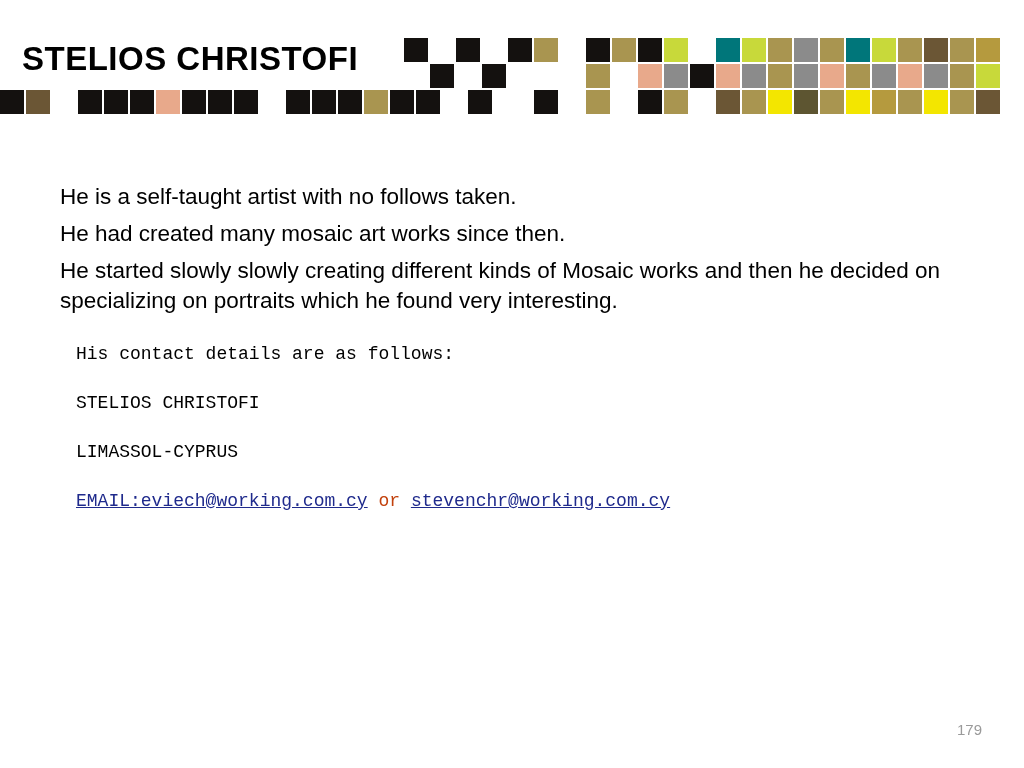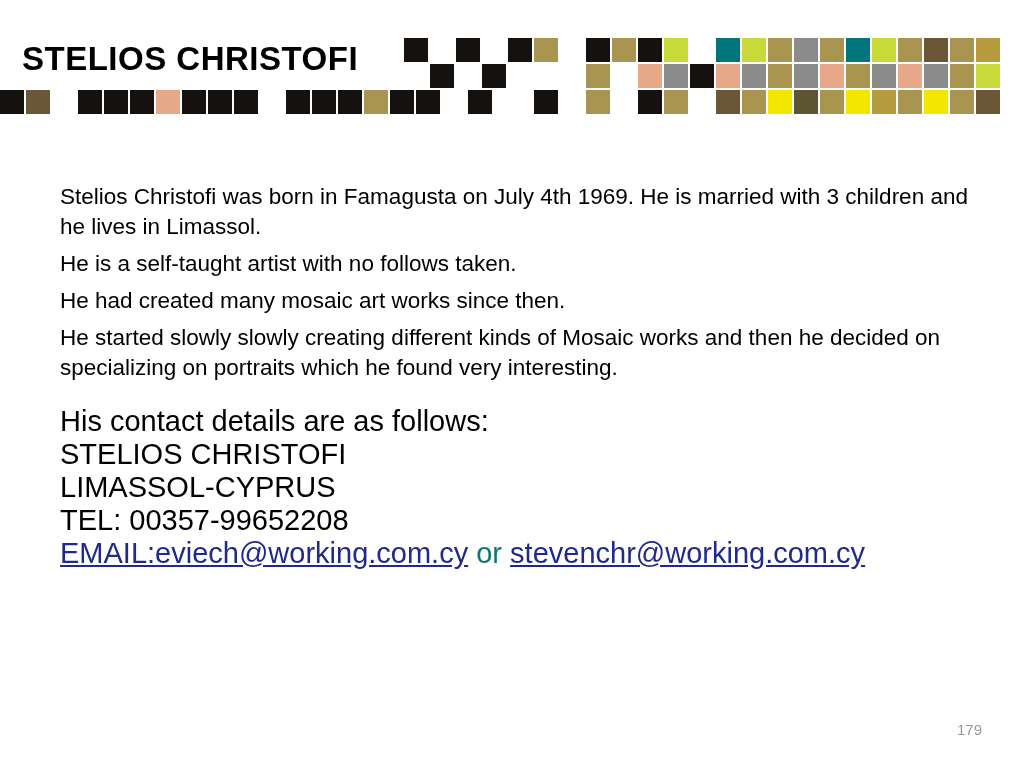--- a/index.html
+++ b/index.html
@@ -73,32 +73,32 @@
     font-size: 22.5px;
     line-height: 30px;
     color: #000000;
     margin: 0 0 7px 0;
   }
 
   .contact-block {
     margin-top: 22px;
   }
   .contact-line {
-    font-family: Liberation Sans, sans-serif;
-    font-size: 29px;
+    font-family: Liberation Mono, monospace;
+    font-size: 18px;
     line-height: 33px;
     color: #000000;
-    margin: 0;
+    margin: 16px;
   }
   .email-line a {
     color: #1f2a8c;
     text-decoration: underline;
   }
   .email-line .sep {
-    color: #0f766e;
+    color: #c2410c;
     text-decoration: none;
   }
 
   .page-number {
     position: absolute;
     right: 42px;
     bottom: 30px;
     font-family: "Liberation Sans", sans-serif;
     font-size: 15px;
     color: #9a9a9a;
@@ -182,28 +182,26 @@
         <div class="tile" style="left: 898px; top: 0px; background: rgb(169, 149, 80);"></div>
         <div class="tile" style="left: 924px; top: 0px; background: rgb(243, 230, 0);"></div>
         <div class="tile" style="left: 950px; top: 0px; background: rgb(169, 149, 80);"></div>
         <div class="tile" style="left: 976px; top: 0px; background: rgb(107, 86, 53);"></div>
       </div>
   </div>
 
   <div class="slide-title">STELIOS CHRISTOFI</div>
 
   <div class="body-area">
-    <p class="para">Stelios Christofi was born in Famagusta on July 4th 1969. He is married with 3 children and he lives in Limassol.</p>
     <p class="para">He is a self-taught artist with no follows taken.</p>
     <p class="para">He had created many mosaic art works since then.</p>
     <p class="para">He started slowly slowly creating different kinds of Mosaic works and then he decided on specializing on portraits which he found very interesting.</p>
 
     <div class="contact-block">
       <p class="contact-line">His contact details are as follows:</p>
       <p class="contact-line">STELIOS CHRISTOFI</p>
       <p class="contact-line">LIMASSOL-CYPRUS</p>
-      <p class="contact-line">TEL: 00357-99652208</p>
       <p class="contact-line email-line"><a href="#">EMAIL:eviech@working.com.cy</a><span class="sep"> or </span><a href="#">stevenchr@working.com.cy</a></p>
     </div>
   </div>
 
   <div class="page-number">179</div>
 </div>
 
 </body></html>

